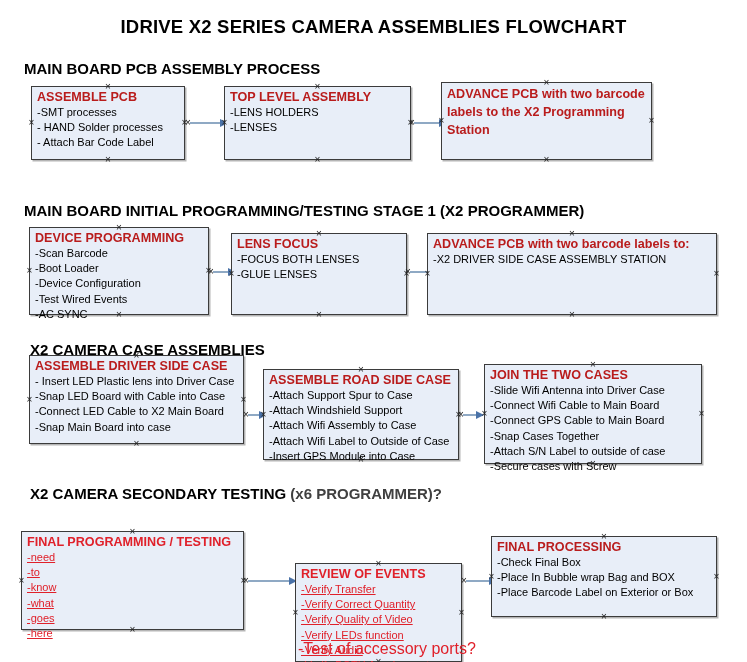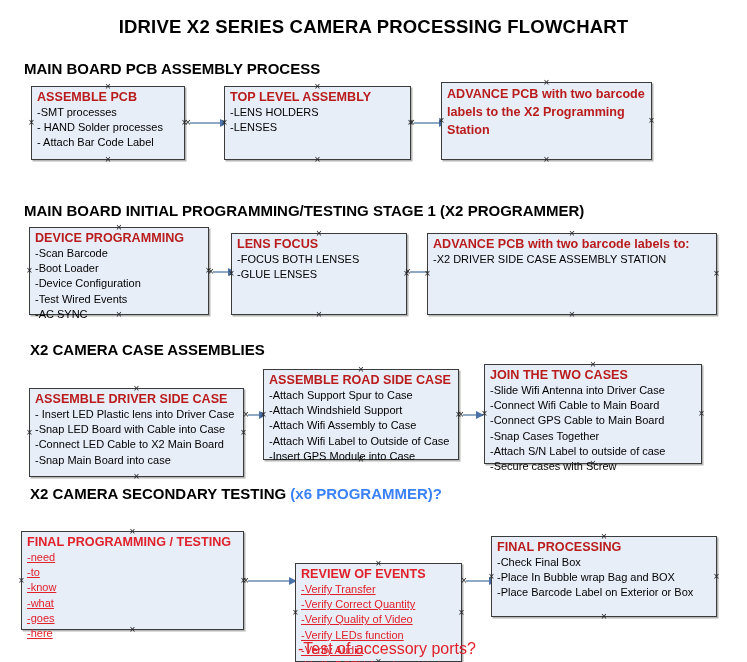--- a/index.html
+++ b/index.html
@@ -34,21 +34,21 @@
     white-space: nowrap;
   }
   .section-title {
     position: absolute;
     font-size: 15px;
     font-weight: bold;
     color: #000000;
     white-space: nowrap;
   }
   .section-title .red-part {
-    color: #3b82f6;
+    color: #404040;
   }
 
   
   .node {
     position: absolute;
     background: #e8eef8;
     border: 1.4px solid #3b3b3b;
     box-sizing: border-box;
     box-shadow: 1.5px 1.5px 0 rgba(120,120,120,0.55);
     overflow: visible;
@@ -128,21 +128,21 @@
     white-space: nowrap;
     line-height: 15.2px;
     margin-top: 12px;
   }
 </style>
 </head>
 <body>
 
 <div class="canvas">
 
-  <div class="main-title">IDRIVE X2  SERIES CAMERA PROCESSING FLOWCHART</div>
+  <div class="main-title">IDRIVE X2  SERIES CAMERA ASSEMBLIES FLOWCHART</div>
 
   <div class="section-title" style="left:24px; top:60px;text-align:center;">MAIN BOARD PCB ASSEMBLY PROCESS</div>
 
   <div class="node" style="left:31px; top:86px; width:154px; height:74px;">
     <div class="node-inner">
       <div class="node-head">ASSEMBLE PCB</div>
       <div class="node-line">-SMT processes</div>
       <div class="node-line">- HAND Solder processes</div>
       <div class="node-line">- Attach Bar Code Label</div>
     </div>
@@ -229,21 +229,21 @@
       <div class="node-line">-X2 DRIVER  SIDE  CASE  ASSEMBLY STATION</div>
     </div>
     <span class="handle h-t"></span>
     <span class="handle h-b"></span>
     <span class="handle h-l"></span>
     <span class="handle h-r"></span>
   </div>
 
   <div class="section-title" style="left:30px; top:341px;">X2 CAMERA CASE ASSEMBLIES</div>
 
-  <div class="node" style="left:29px; top:388px; width:215px; height:89px;">
+  <div class="node" style="left:29px; top:355px; width:215px; height:89px;">
     <div class="node-inner">
       <div class="node-head">ASSEMBLE DRIVER SIDE CASE</div>
       <div class="node-line">- Insert LED Plastic lens into Driver Case</div>
       <div class="node-line">-Snap LED Board with Cable into Case</div>
       <div class="node-line">-Connect LED Cable to X2 Main Board</div>
       <div class="node-line">-Snap Main Board into case</div>
     </div>
     <span class="handle h-t"></span>
     <span class="handle h-b"></span>
     <span class="handle h-l"></span>

